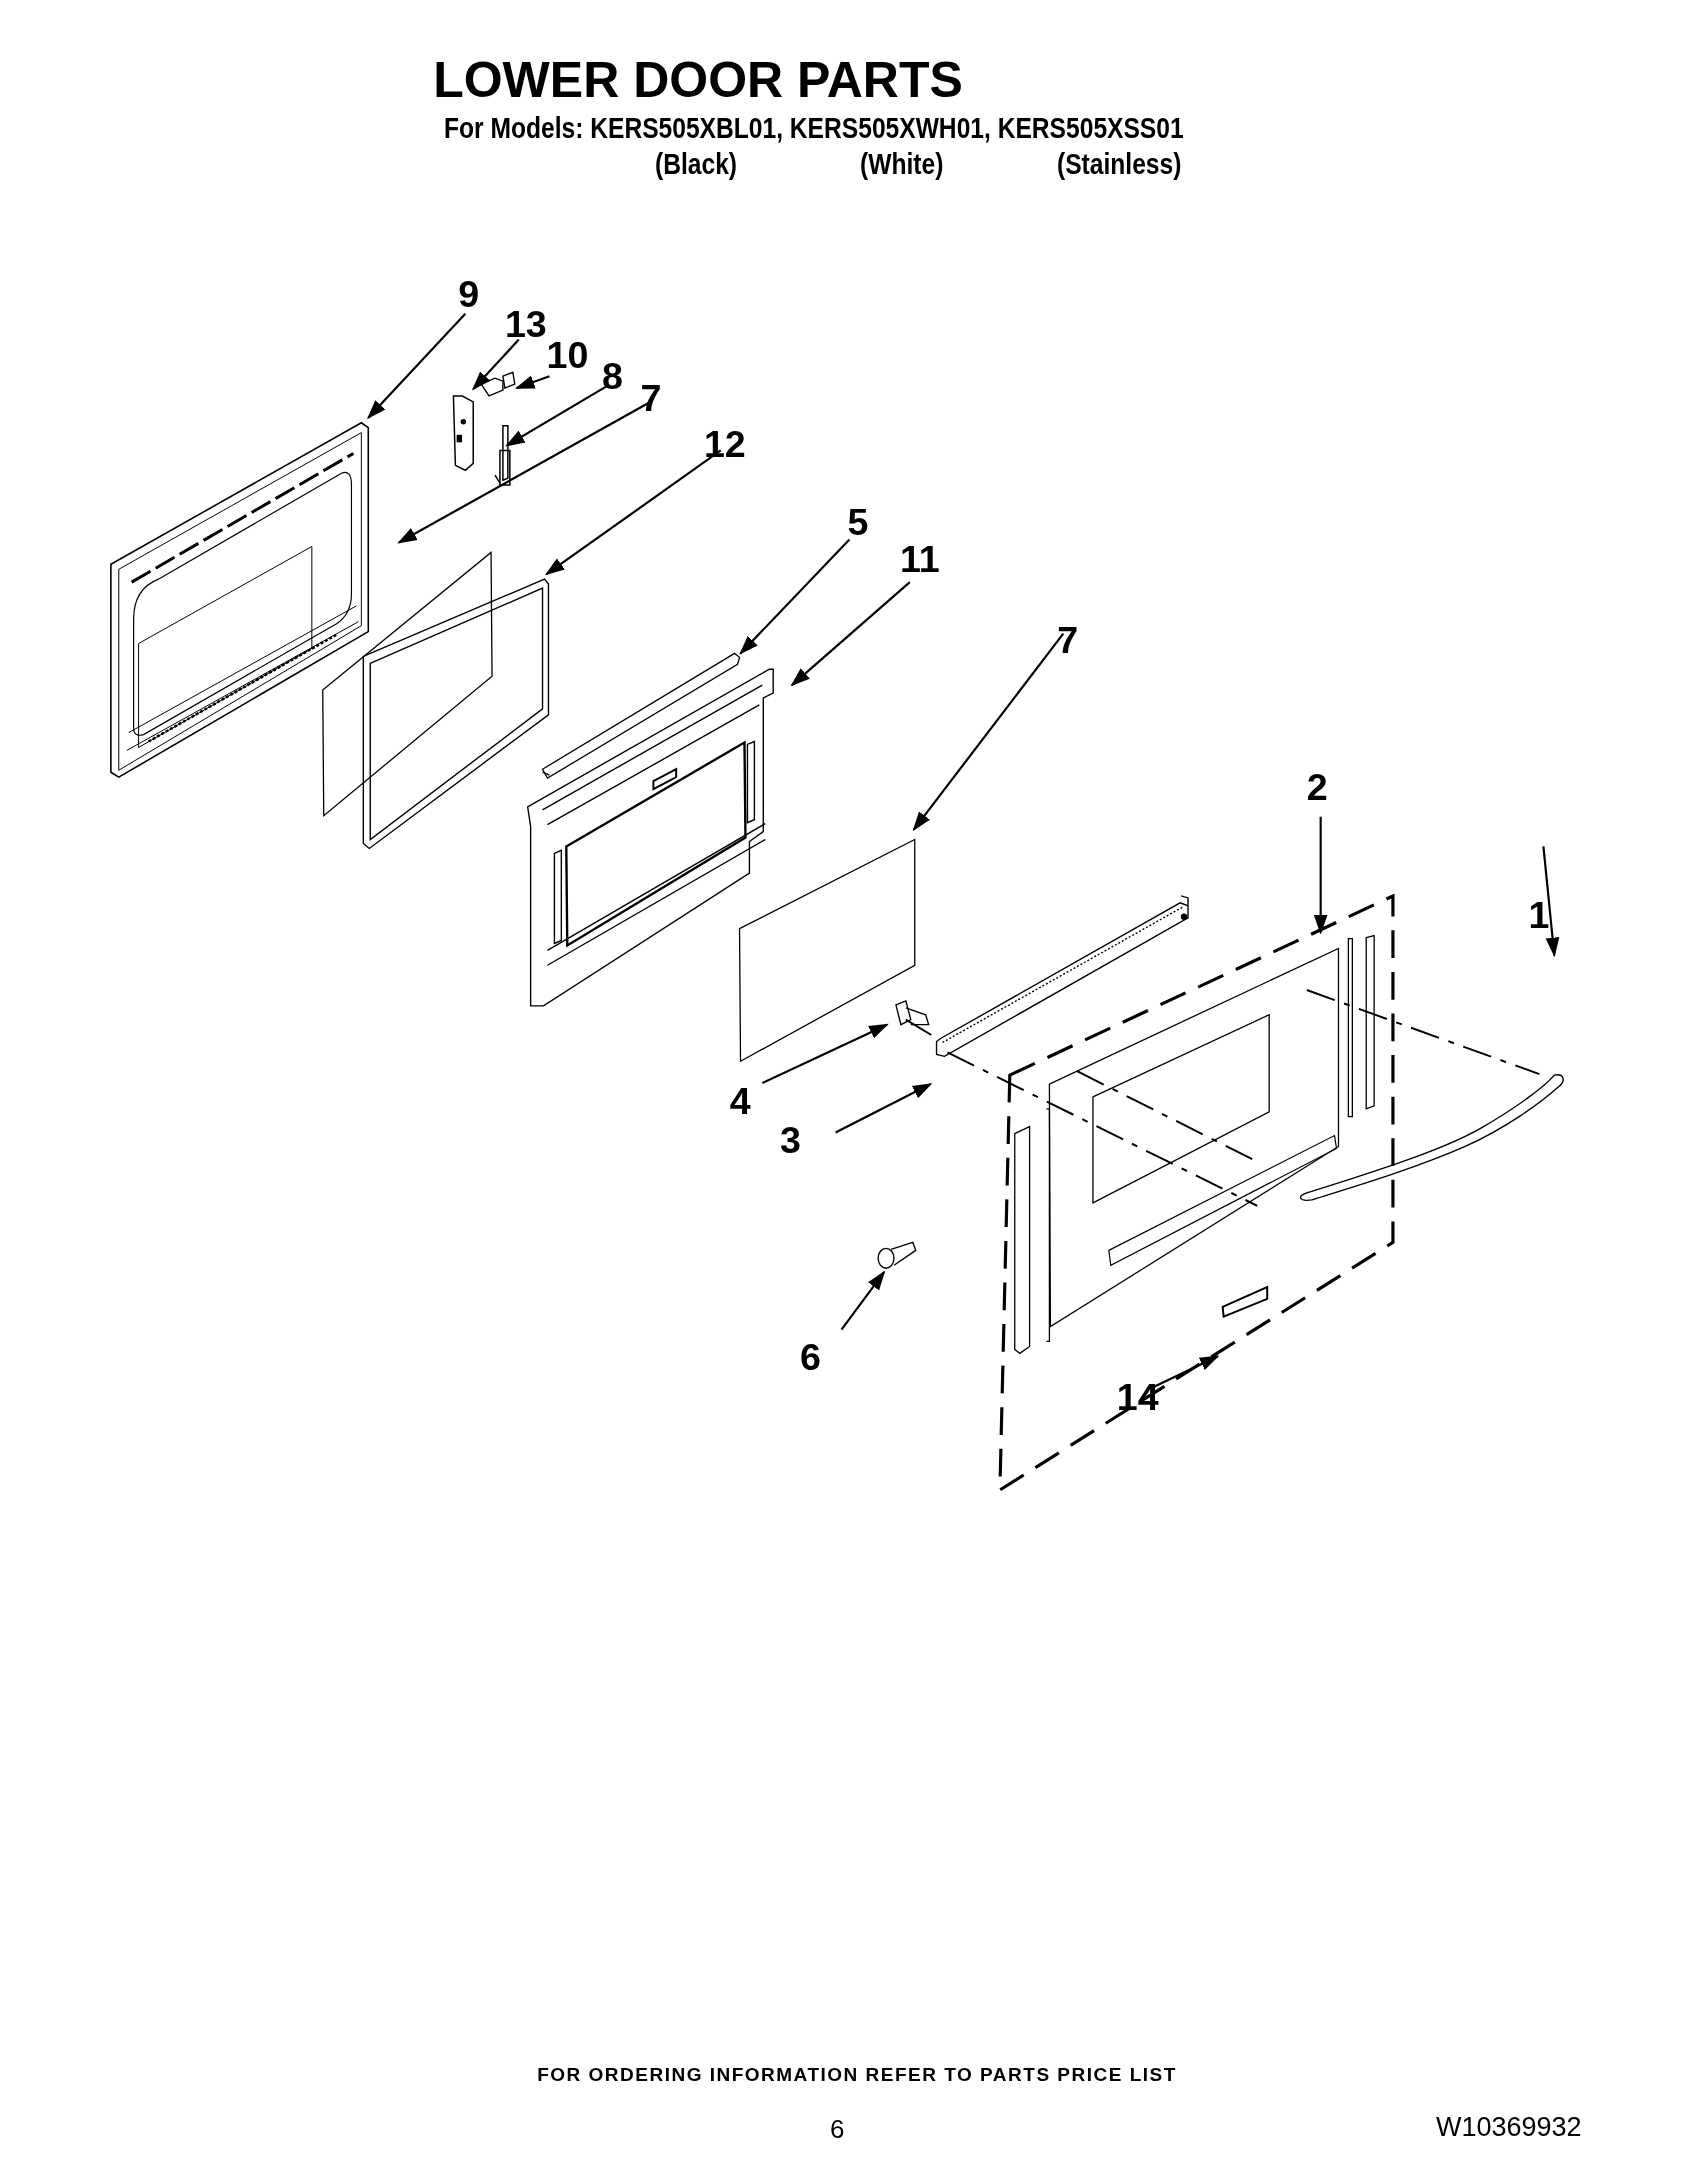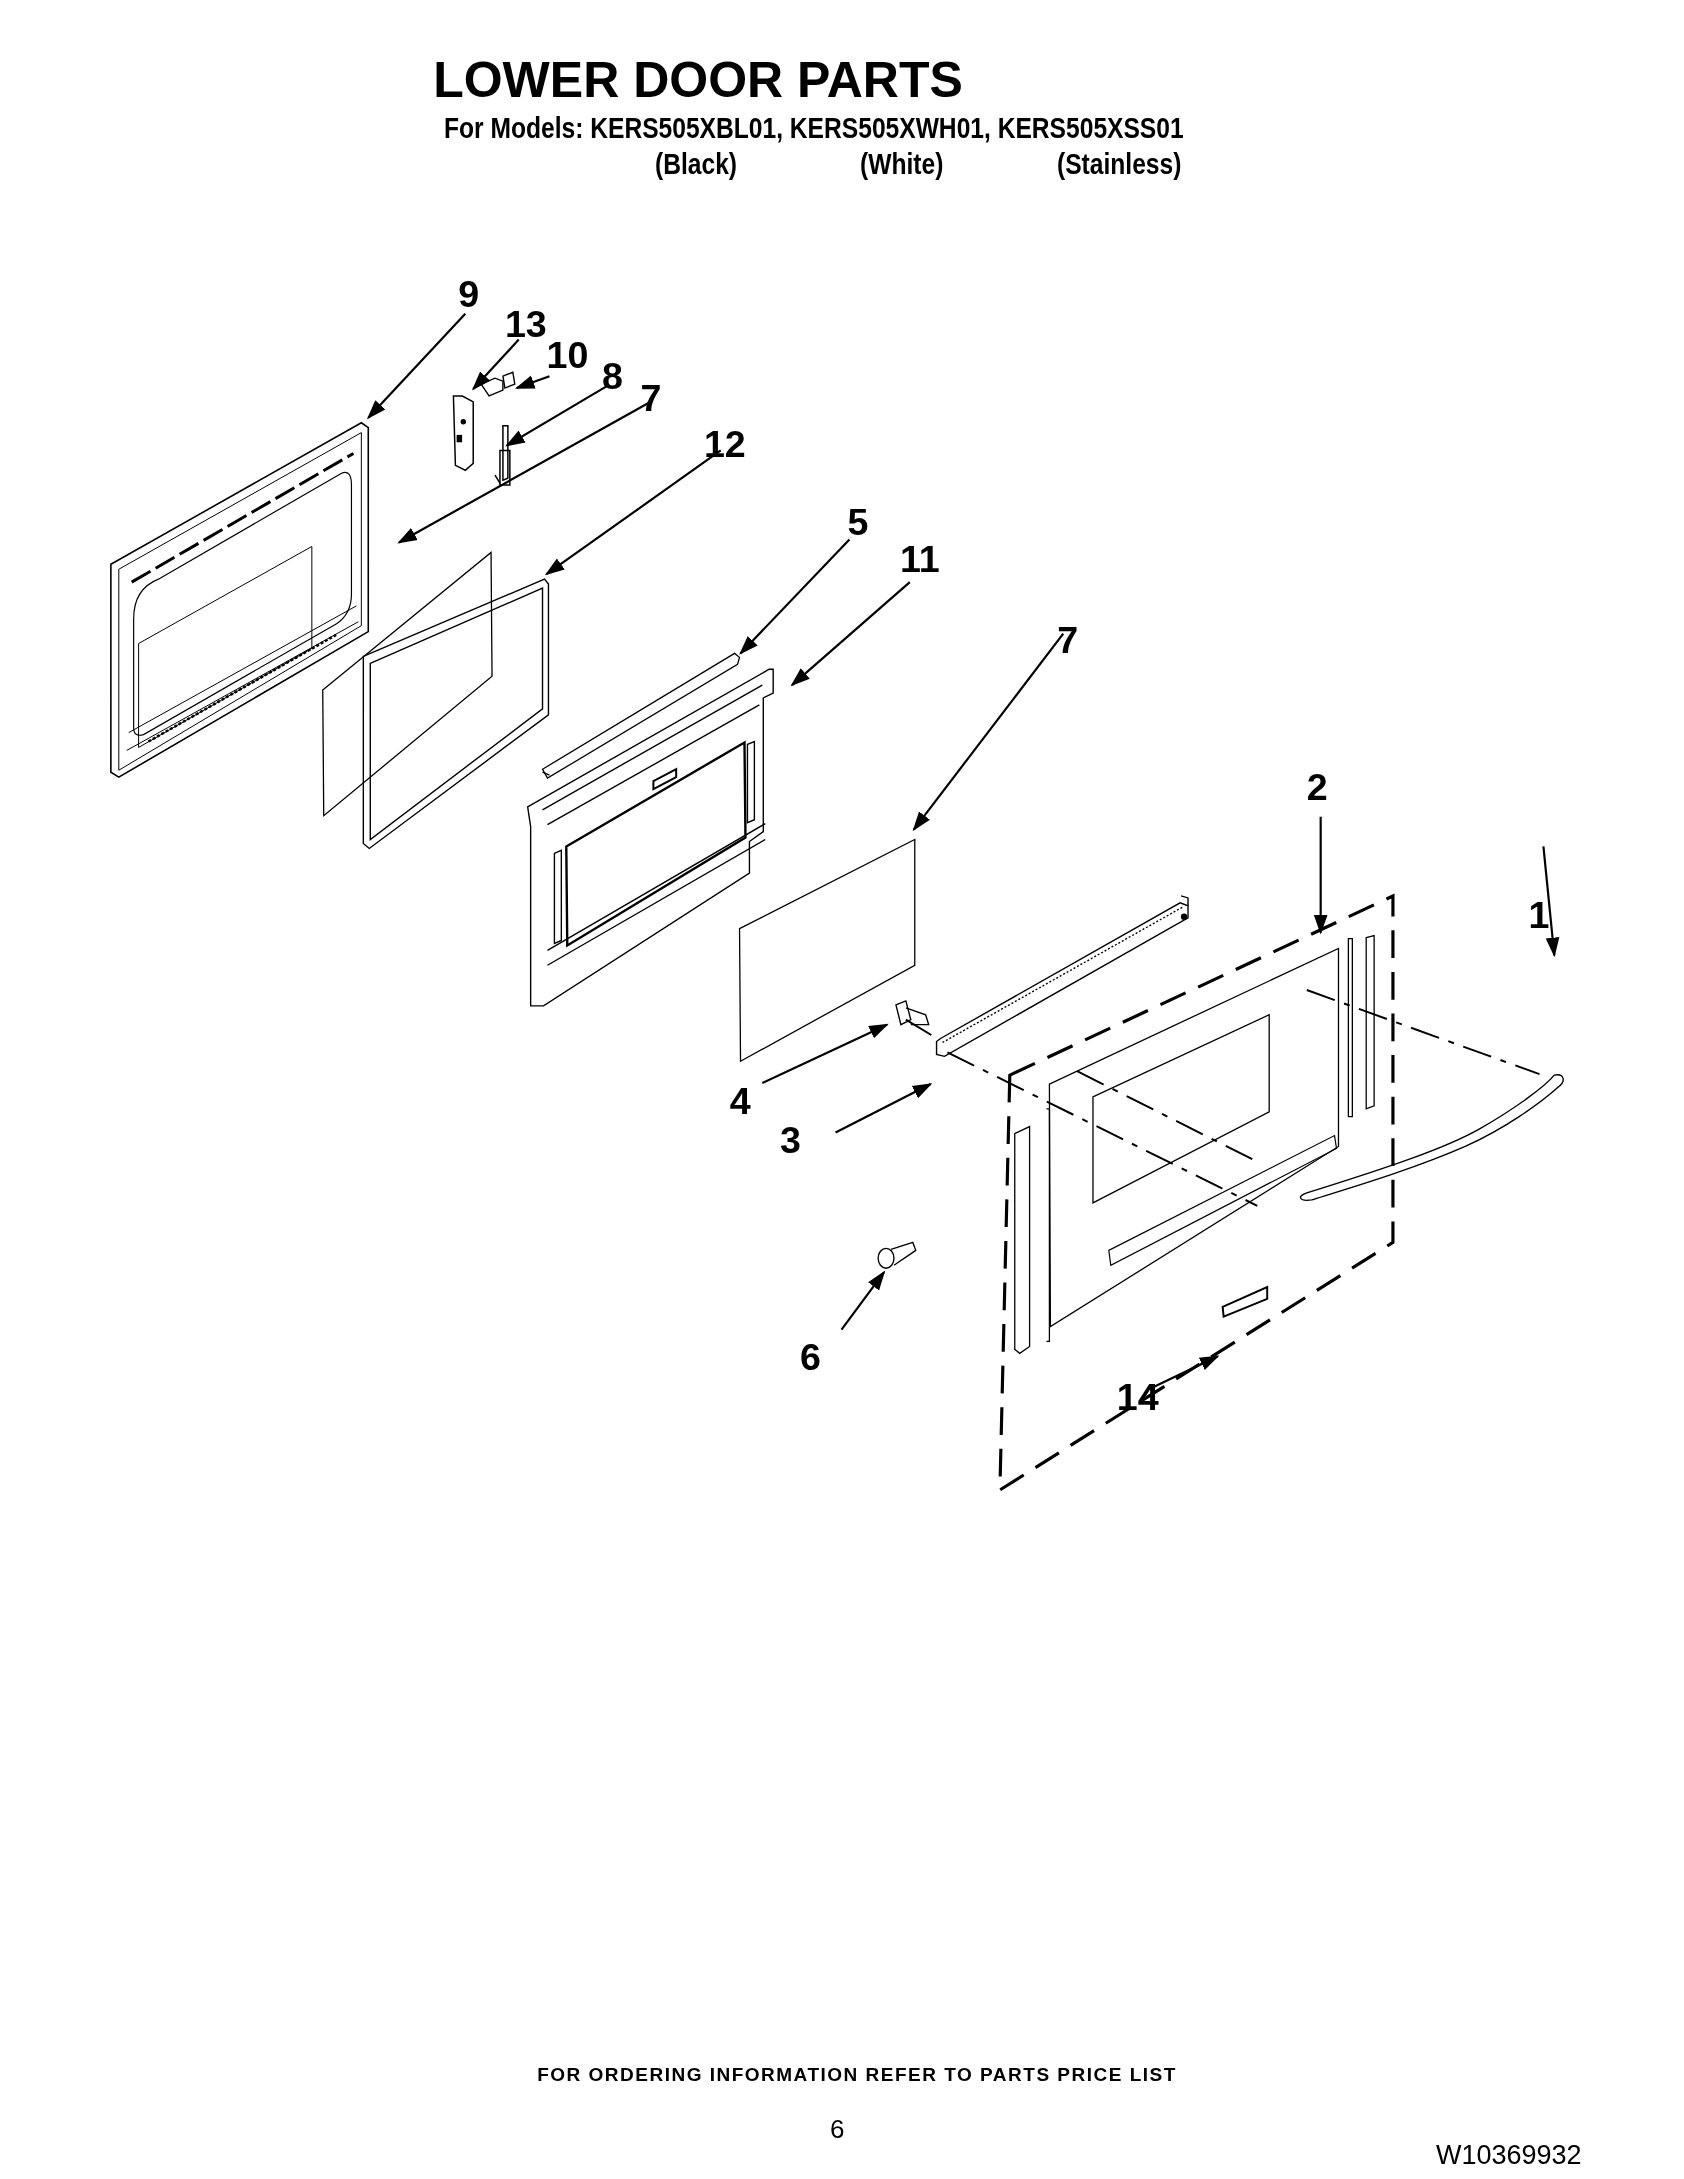--- a/index.html
+++ b/index.html
@@ -2,21 +2,21 @@
 <html><head>
 <meta charset="utf-8">
 <style>
   html, body { margin:0; padding:0; background:#ffffff; }
   body { width:1684px; height:2179px; position:relative; overflow:hidden; font-family:"Liberation Sans", sans-serif; color:#000; }
   .title { position:absolute; left:0; width:1396px; top:51px; text-align:center; font-weight:bold; font-size:50px; letter-spacing:0px; }
   .models { position:absolute; left:444px; top:111px; font-weight:bold; font-size:30px; transform:scaleX(0.82); transform-origin:left top; white-space:nowrap; }
   .variant { position:absolute; top:147px; font-weight:bold; font-size:30px; transform:scaleX(0.82); transform-origin:left top; white-space:nowrap; }
   .footer-note { position:absolute; left:15px; width:1684px; top:2064px; text-align:center; font-weight:bold; font-size:19px; letter-spacing:1.5px; }
   .page-num { position:absolute; left:830px; top:2114px; font-size:26px; }
-  .doc-id { position:absolute; left:1436px; top:2112px; font-size:27px;margin-top:28px; }
+  .doc-id { position:absolute; left:1436px; top:2112px; font-size:27px; }
   svg.diagram { position:absolute; left:0; top:0; }
   .callout { font-family:"Liberation Sans", sans-serif; font-weight:bold; font-size:38px; fill:#000; }
 </style>
 </head>
 <body>
 
 <div class="title">LOWER DOOR PARTS</div>
 <div class="models">For Models: KERS505XBL01, KERS505XWH01, KERS505XSS01</div>
 <div class="variant" style="left:655px;">(Black)</div>
 <div class="variant" style="left:860px;">(White)</div>

